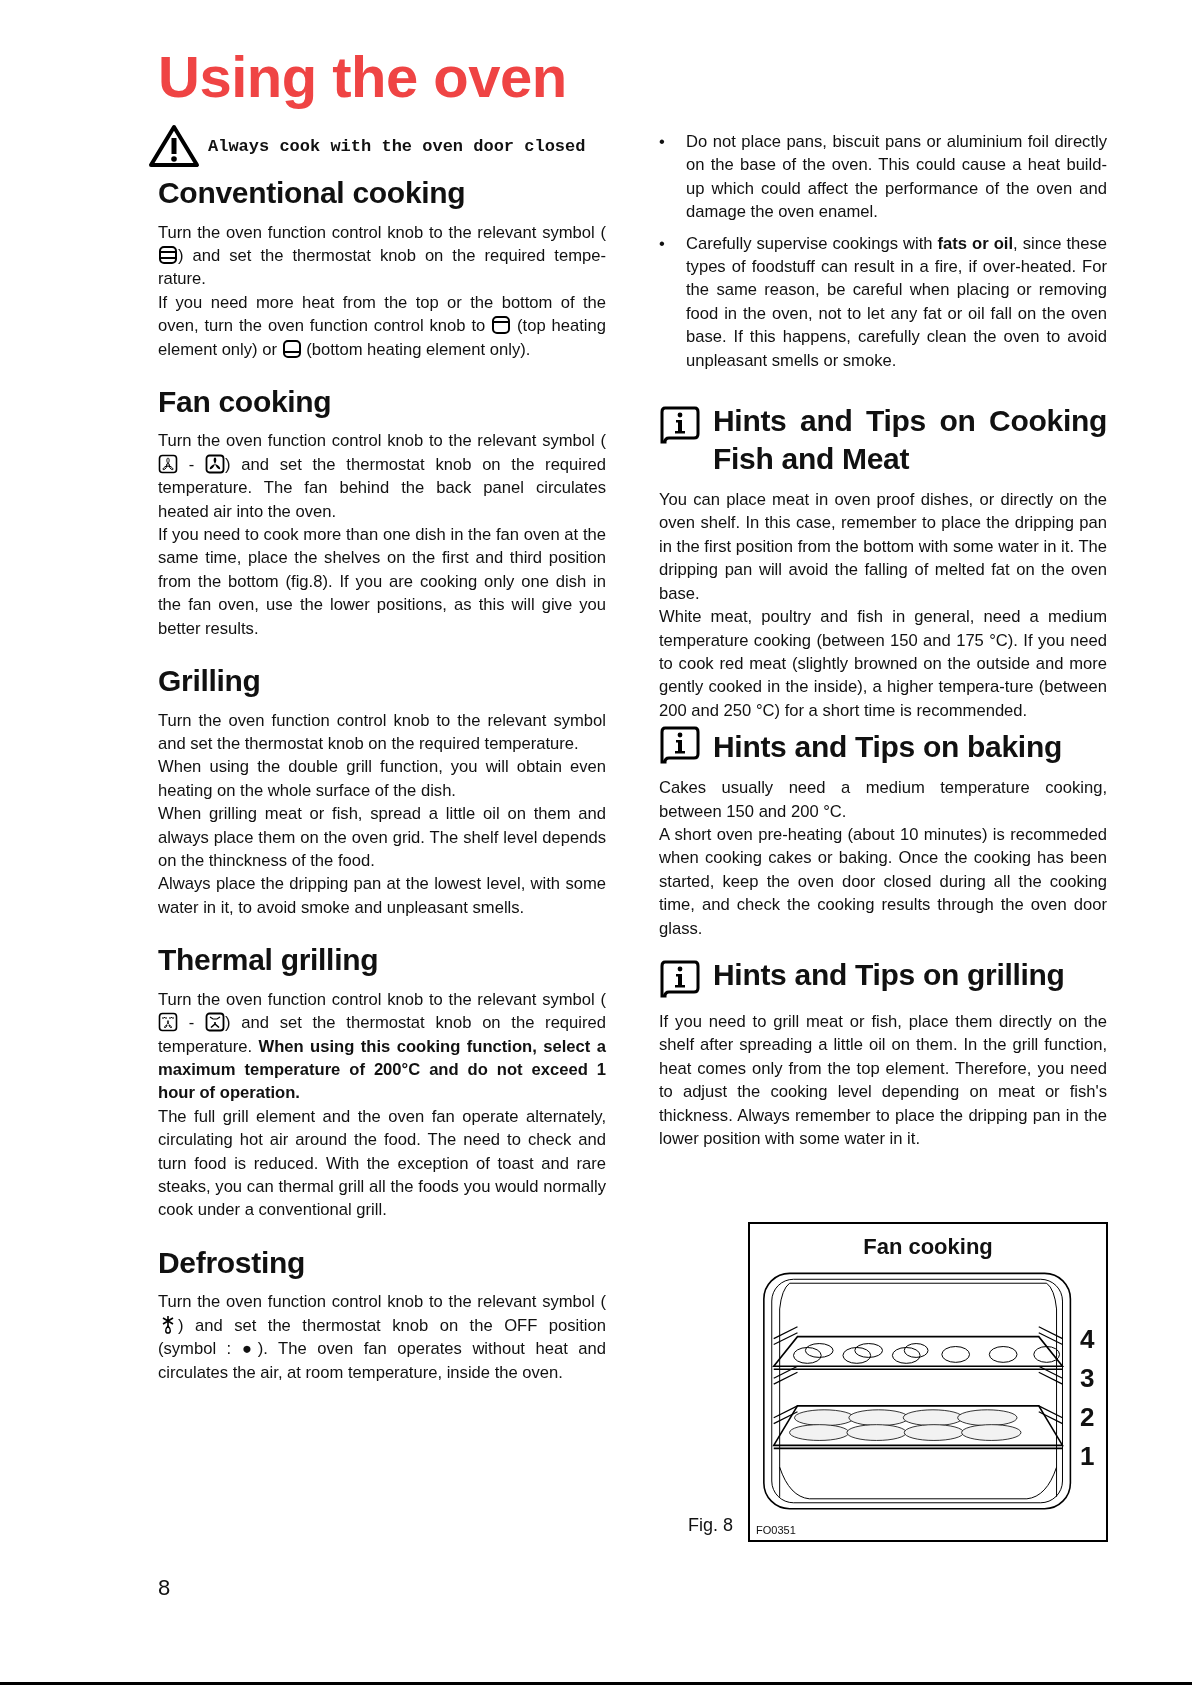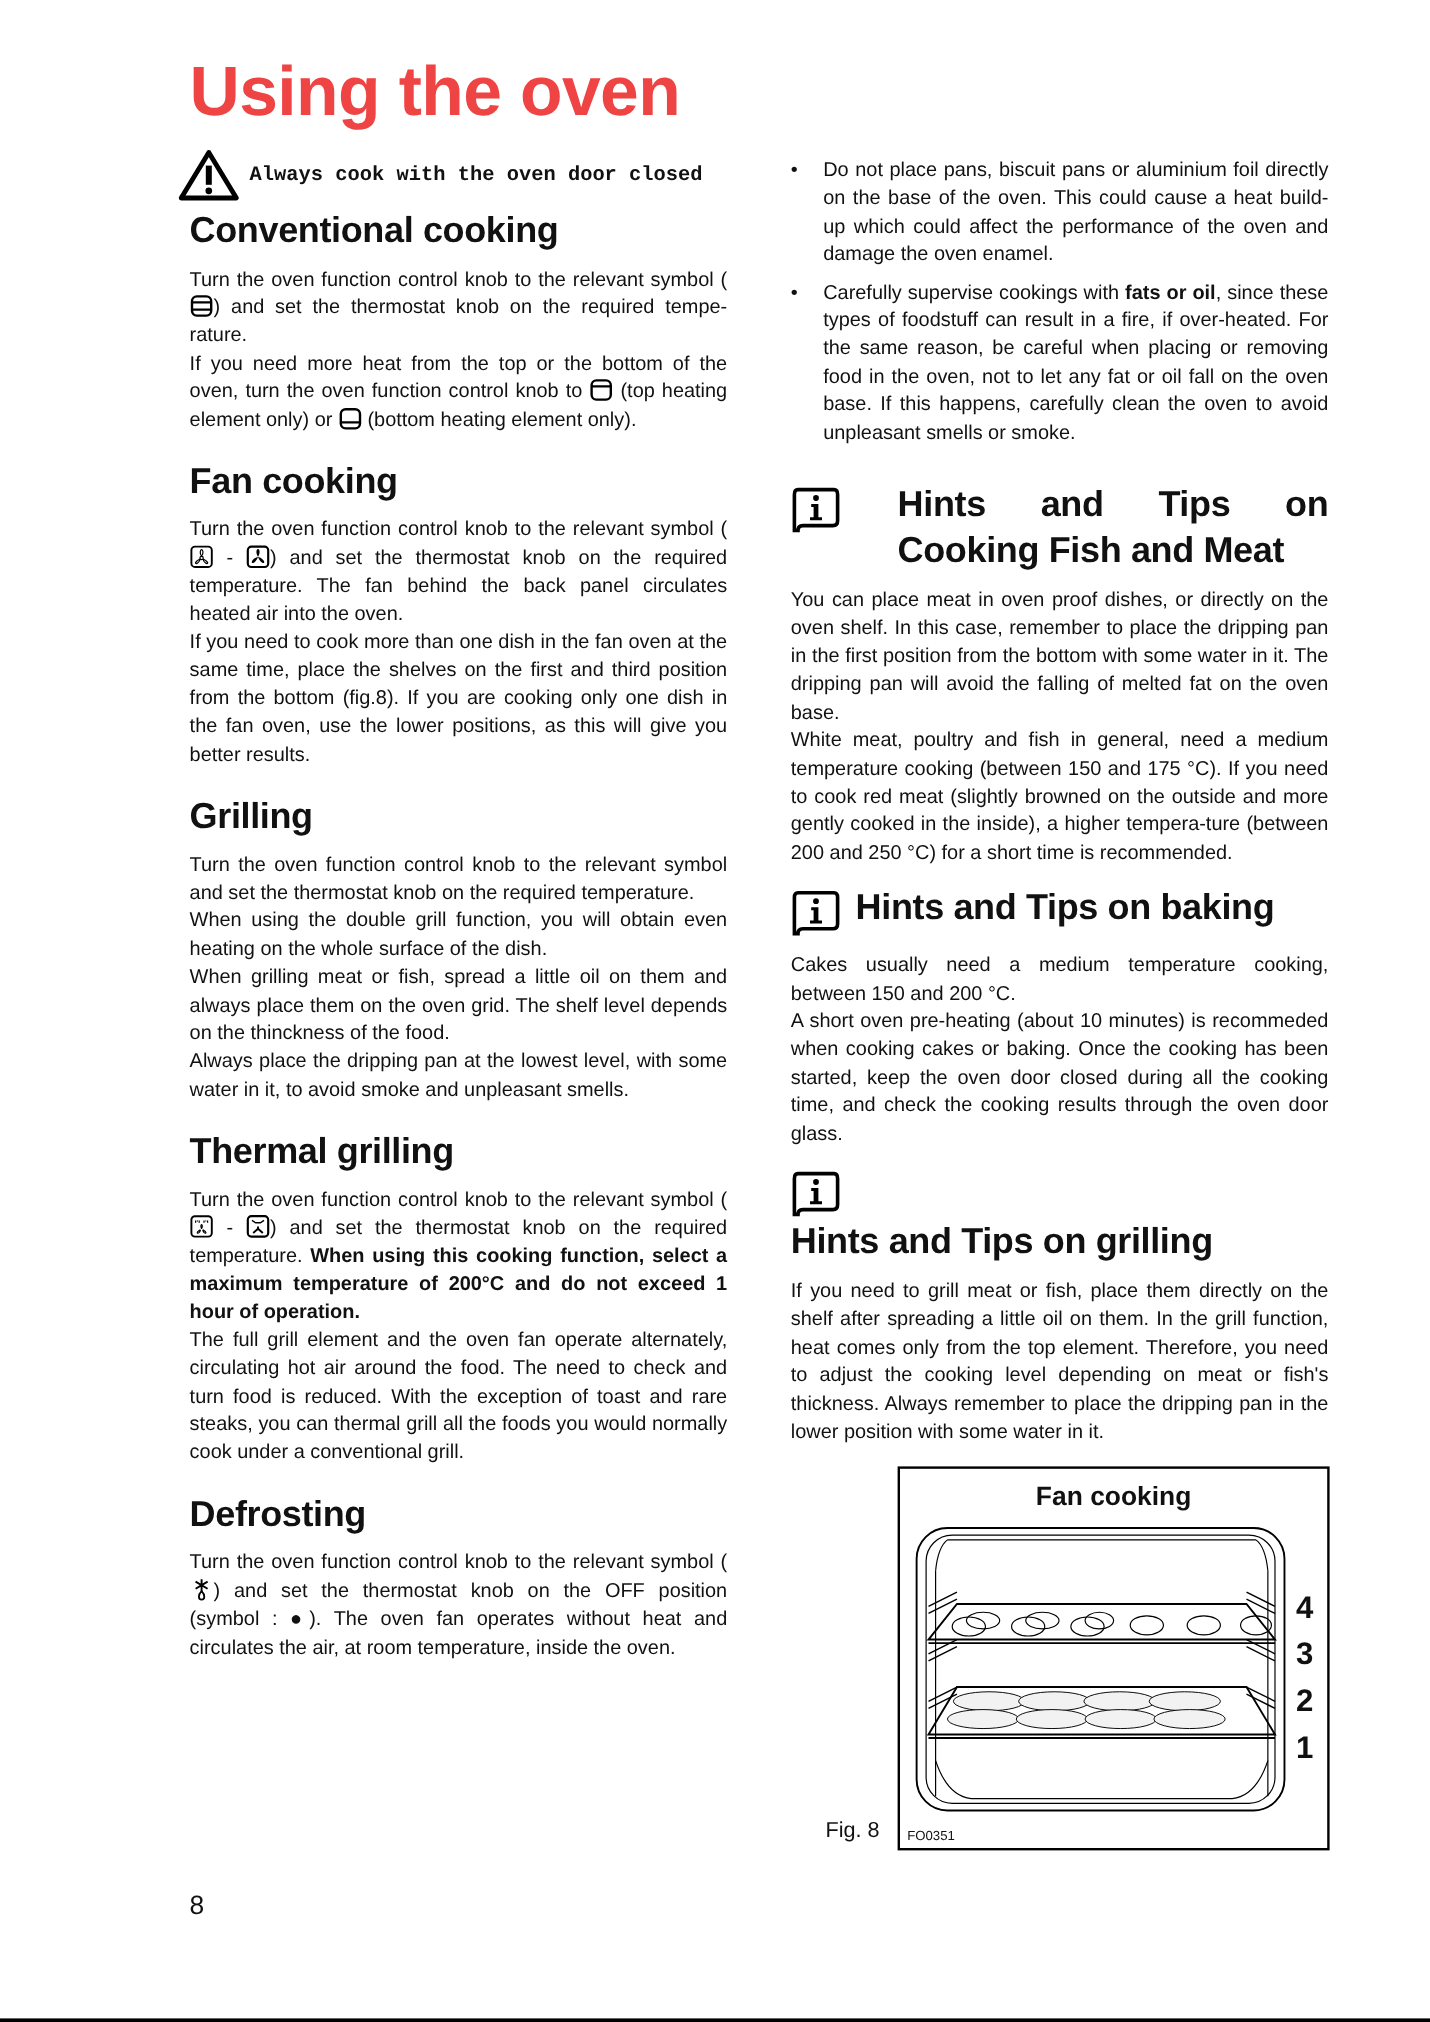--- a/index.html
+++ b/index.html
@@ -97,43 +97,43 @@
           <path d="M10,11 C7,14 7,18 10,18 C13,18 13,14 10,11 Z" fill="none" stroke="#000" stroke-width="1.5"></path>
         </svg></span><span>) and set the thermostat knob on the OFF position (symbol : </span><span>●</span><span>).  The oven fan operates without heat and circulates the air, at room temperature, inside the oven.</span></p>
 </div>
 
 <div class="col col-right">
   <ul class="bullets">
     <li>Do not place pans, biscuit pans or aluminium foil directly on the base of the oven. This could cause a heat build-up which could affect the performance of the oven and damage the oven enamel.</li>
     <li><span>Carefully supervise cookings with </span><b>fats or oil</b><span>, since these types of foodstuff can result in a fire, if over-heated. For the same reason, be careful when placing or removing food in the oven, not to let any fat or oil fall on the oven base. If this happens, carefully clean the oven to avoid unpleasant smells or smoke.</span></li>
   </ul>
 
-  <div class="hint-head first" style="margin-top:30px;gap:35px;">
+  <div class="hint-head first" style="margin-top:30px;">
     <svg viewBox="0 0 42 42">
         <path d="M6,4 L36,4 Q39,4 39,8 L39,30 Q39,34 35,34 L10,34 Q6,34 6,38 L3,38 L3,8 Q3,4 6,4 Z" fill="none" stroke="#000" stroke-width="3"></path>
         <circle cx="21" cy="11" r="2.4" fill="#000"></circle>
         <path d="M17,16 L23,16 L23,27 L26,27 L26,29.5 L16,29.5 L16,27 L19,27 L19,18.5 L17,18.5 Z" fill="#000"></path>
       </svg>
     <h2>Hints and Tips on Cooking Fish and Meat</h2>
   </div>
   <p>You can place meat in oven proof dishes, or directly on the oven shelf. In this case, remember to place the dripping pan in the first position from the bottom with some water in it. The dripping pan will avoid the falling of melted fat on the oven base.</p>
   <p>White meat, poultry and fish in general, need a medium temperature cooking (between 150 and 175 °C). If you need to cook red meat (slightly browned on the outside and more gently cooked in the inside), a higher tempera-ture (between 200 and 250 °C) for a short time is recommended.</p>
 
-  <div class="hint-head" style="margin-top:16px;">
+  <div class="hint-head" style="margin-top:0;align-items:flex-end;">
     <svg viewBox="0 0 42 42">
         <path d="M6,4 L36,4 Q39,4 39,8 L39,30 Q39,34 35,34 L10,34 Q6,34 6,38 L3,38 L3,8 Q3,4 6,4 Z" fill="none" stroke="#000" stroke-width="3"></path>
         <circle cx="21" cy="11" r="2.4" fill="#000"></circle>
         <path d="M17,16 L23,16 L23,27 L26,27 L26,29.5 L16,29.5 L16,27 L19,27 L19,18.5 L17,18.5 Z" fill="#000"></path>
       </svg>
     <h2>Hints and Tips on baking</h2>
   </div>
   <p>Cakes usually need a medium temperature cooking, between 150 and 200 °C.</p>
   <p>A short oven pre-heating (about 10 minutes) is recommeded when cooking cakes or baking. Once the cooking has been started, keep the oven door closed during all the cooking time, and check the cooking results through the oven door glass.</p>
 
-  <div class="hint-head" style="margin-top:16px;flex-direction:column;">
+  <div class="hint-head" style="margin-top:16px;">
     <svg viewBox="0 0 42 42">
         <path d="M6,4 L36,4 Q39,4 39,8 L39,30 Q39,34 35,34 L10,34 Q6,34 6,38 L3,38 L3,8 Q3,4 6,4 Z" fill="none" stroke="#000" stroke-width="3"></path>
         <circle cx="21" cy="11" r="2.4" fill="#000"></circle>
         <path d="M17,16 L23,16 L23,27 L26,27 L26,29.5 L16,29.5 L16,27 L19,27 L19,18.5 L17,18.5 Z" fill="#000"></path>
       </svg>
     <h2>Hints and Tips on grilling</h2>
   </div>
   <p>If you need to grill meat or fish, place them directly on the shelf after spreading a little oil on them. In the grill function, heat comes only from the top element. Therefore, you need to adjust the cooking level depending on meat or fish's thickness. Always remember to place the dripping pan in the lower position with some water in it.</p>
 </div>
 

